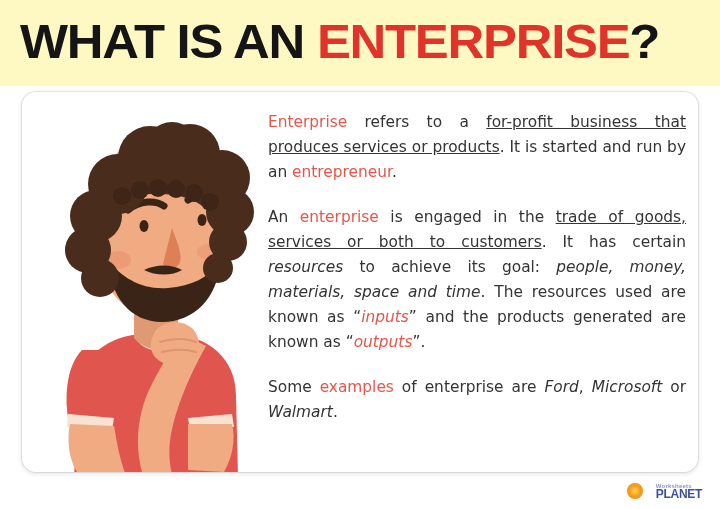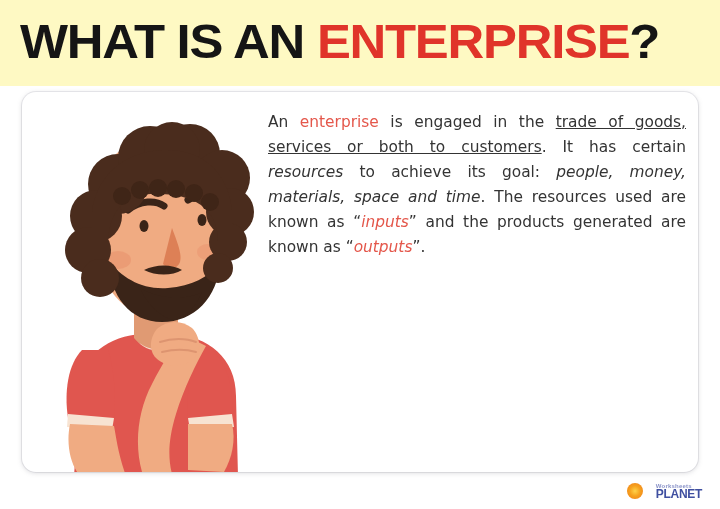--- a/index.html
+++ b/index.html
@@ -215,21 +215,23 @@
           <circle cx="136" cy="96" r="9"></circle>
           <circle cx="154" cy="97" r="9"></circle>
           <circle cx="172" cy="101" r="9"></circle>
           <circle cx="188" cy="110" r="9"></circle>
         </g>
       </g>
     </svg>
   </div>
 
   <div class="copy">
+      <p><span class="r">Enterprise</span><span> refers to a </span><span class="u">for-profit business that produces services or products</span><span>. It is started and run by an </span><span class="r">entrepreneur</span><span>.</span></p>
       <p><span>An </span><span class="r">enterprise</span><span> is engaged in the </span><span class="u">trade of goods, services or both to customers</span><span>. It has certain </span><span class="i">resources</span><span> to achieve its goal: </span><span class="i">people, money, materials, space and time</span><span>. The resources used are known as “</span><span class="r i">inputs</span><span>” and the products generated are known as “</span><span class="r i">outputs</span><span>”.</span></p>
+      <p><span>Some </span><span class="r">examples</span><span> of enterprise are </span><span class="i">Ford</span><span>, </span><span class="i">Microsoft</span><span> or </span><span class="i">Walmart</span><span>.</span></p>
     </div>
 </div>
 
 <div class="footer">
   <div class="logo">
     <span class="logo-mark"></span>
     <span class="logo-words">
       <span class="logo-top">Worksheets</span>
       <span class="logo-bot">PLANET</span>
     </span>

